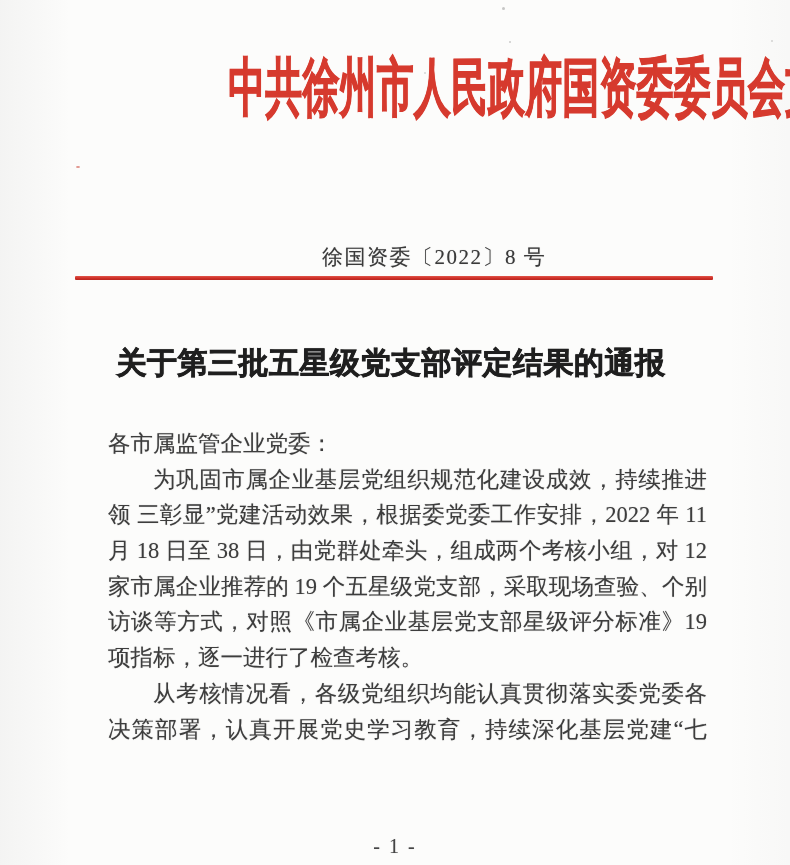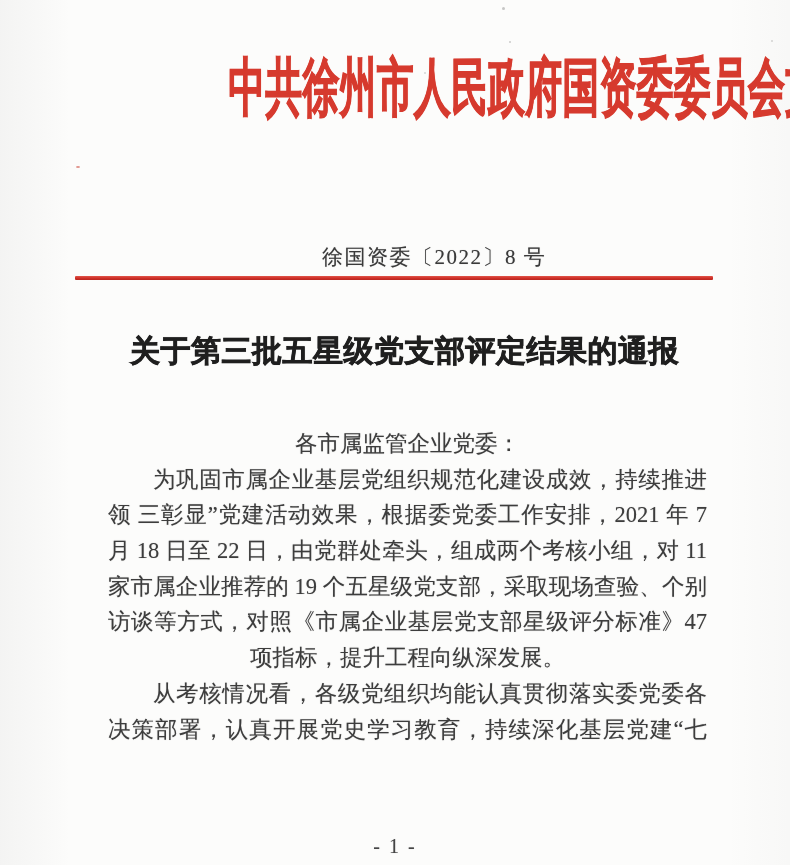--- a/index.html
+++ b/index.html
@@ -62,23 +62,23 @@
     top: 276px; left: 75px;
     width: 638px; height: 4px;
     background: linear-gradient(180deg, #e0554a 0%, #cf2f27 55%, #b7251f 100%);
     border-radius: 1px;
   }
 
   .doc-title {
     position: absolute;
     top: 329px; left: 79px;
     width: 600px;
-    margin: 0;
+    margin: 12px;
     line-height: 44px;
-    text-align: right;
+    text-align: center;
     font-size: 30px;
     font-weight: 700;
     letter-spacing: 0.5px;
     color: #1f1f1f;
     -webkit-text-stroke: 0.6px #1f1f1f;
     text-shadow: 0 0 0.8px rgba(30,30,30,0.5);
     white-space: nowrap;
   }
 
   .doc-body {
@@ -87,21 +87,20 @@
     width: 599px;
     font-size: 22.5px;
     color: #3d3d3d;
     text-shadow: 0 0 1px rgba(70,70,70,0.4);
   }
   .doc-body .line {
     margin: 0;
     height: 35.7px;
     line-height: 35.7px;
     white-space: nowrap;
-    text-align: center;
   }
   .doc-body .line.fill {
     white-space: normal;
     text-align: justify;
     text-align-last: justify;
     overflow: hidden;
   }
   .doc-body .line.indent { text-indent: 2em; }
 
   .doc-footer {
@@ -134,25 +133,25 @@
   <div class="doc-number">徐国资委〔2022〕8 号</div>
 
   <div class="red-rule"></div>
 
   <h1 class="doc-title">关于第三批五星级党支部评定结果的通报</h1>
 
   <main class="doc-body">
     <p class="line salutation">各市属监管企业党委：</p>
 
     <p class="line fill indent">为巩固市属企业基层党组织规范化建设成效，持续推进市</p>
-    <p class="line fill">领 三彰显”党建活动效果，根据委党委工作安排，2021 年 7</p>
-    <p class="line fill">月 18 日至 22 日，由党群处牵头，组成两个考核小组，对 11</p>
+    <p class="line fill">领 三彰显”党建活动效果，根据委党委工作安排，2022 年 11</p>
+    <p class="line fill">月 18 日至 38 日，由党群处牵头，组成两个考核小组，对 12</p>
     <p class="line fill">家市属企业推荐的 19 个五星级党支部，采取现场查验、个别</p>
-    <p class="line fill">访谈等方式，对照《市属企业基层党支部星级评分标准》47</p>
-    <p class="line">项指标，提升工程向纵深发展。</p>
+    <p class="line fill">访谈等方式，对照《市属企业基层党支部星级评分标准》19</p>
+    <p class="line">项指标，逐一进行了检查考核。</p>
 
     <p class="line fill indent">从考核情况看，各级党组织均能认真贯彻落实委党委各项</p>
     <p class="line fill">决策部署，认真开展党史学习教育，持续深化基层党建“七化”</p>
   </main>
 
   <footer class="doc-footer">
     <span>- 1 -</span>
   </footer>
 
   <div class="speck" style="left:502px;top:7px;width:3px;height:3px;background:rgba(110,110,110,0.38);"></div>

